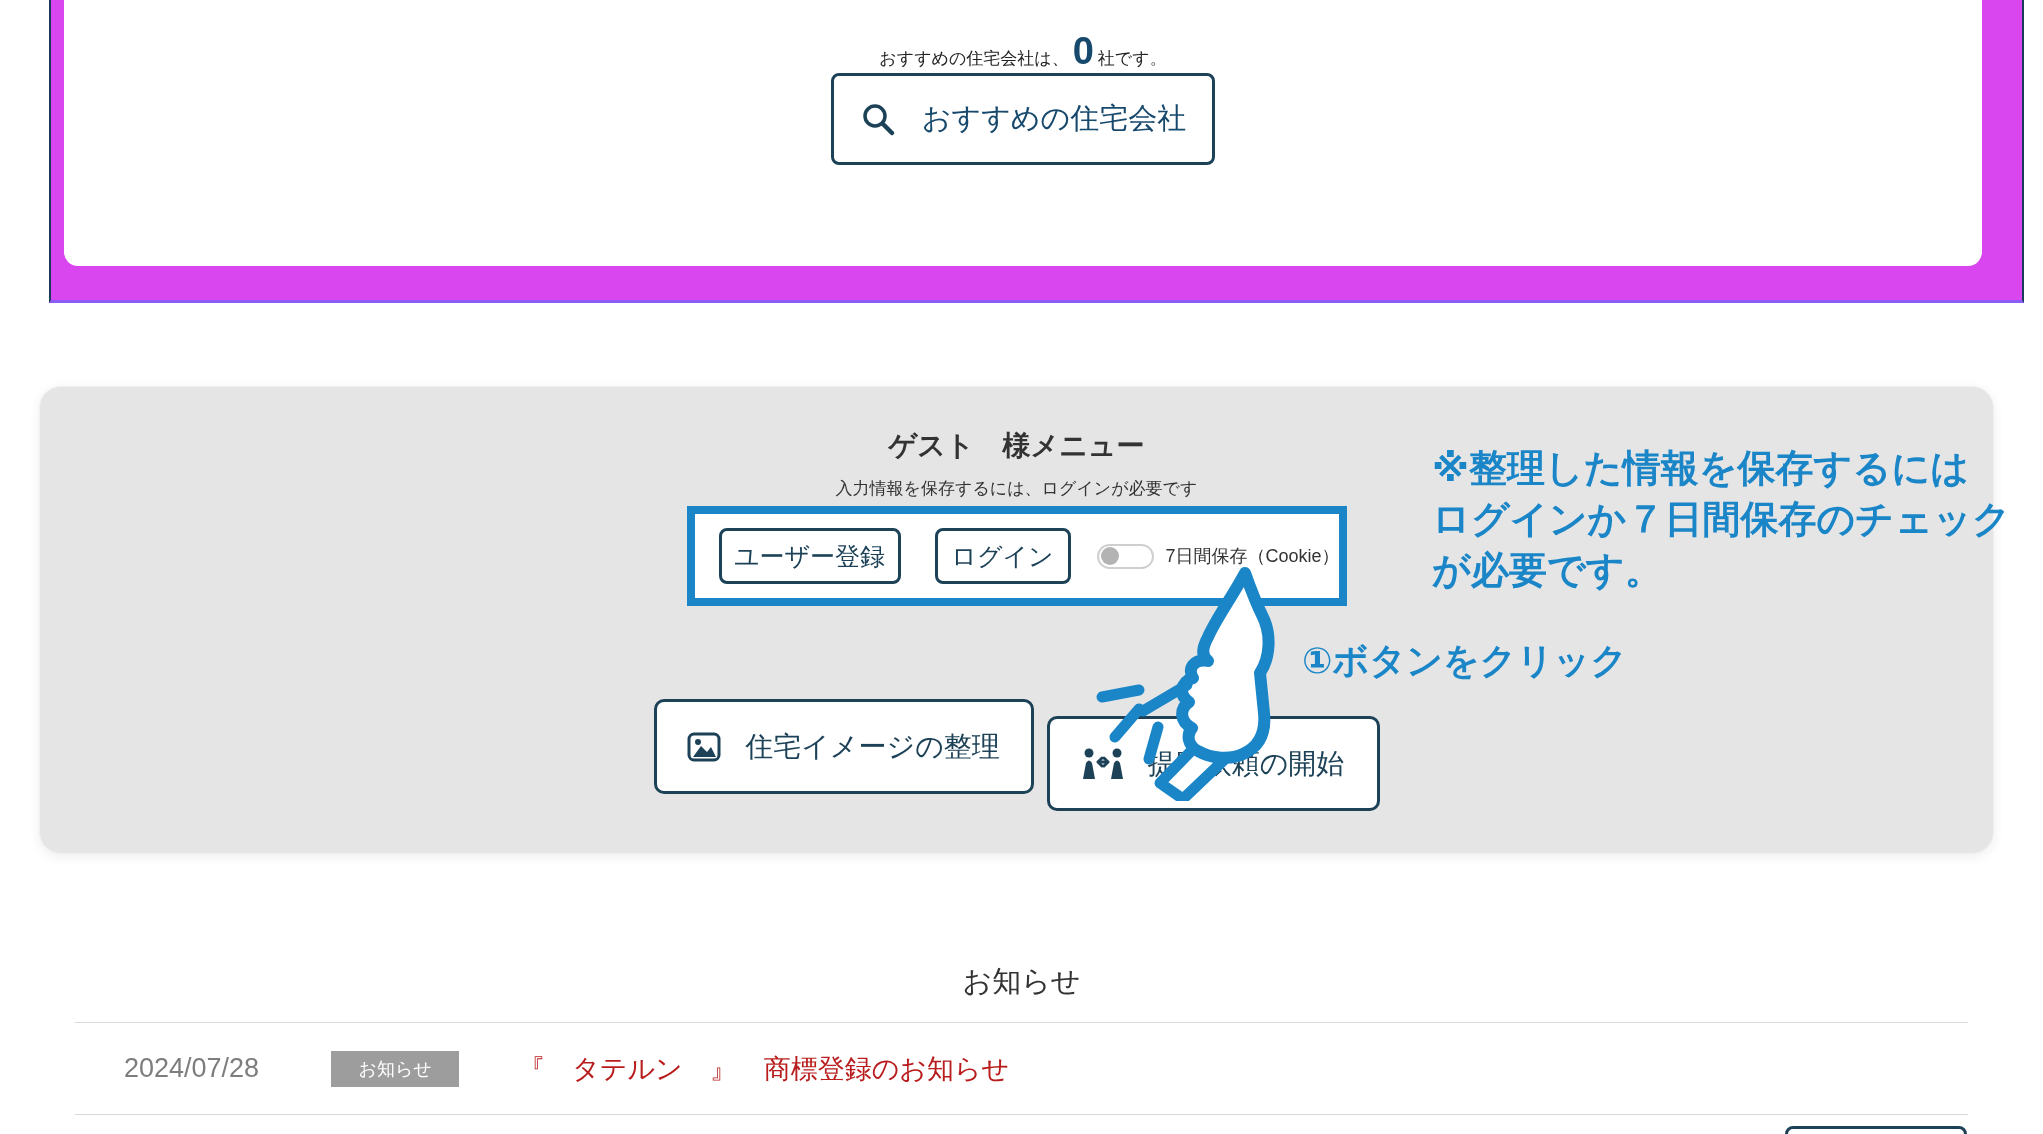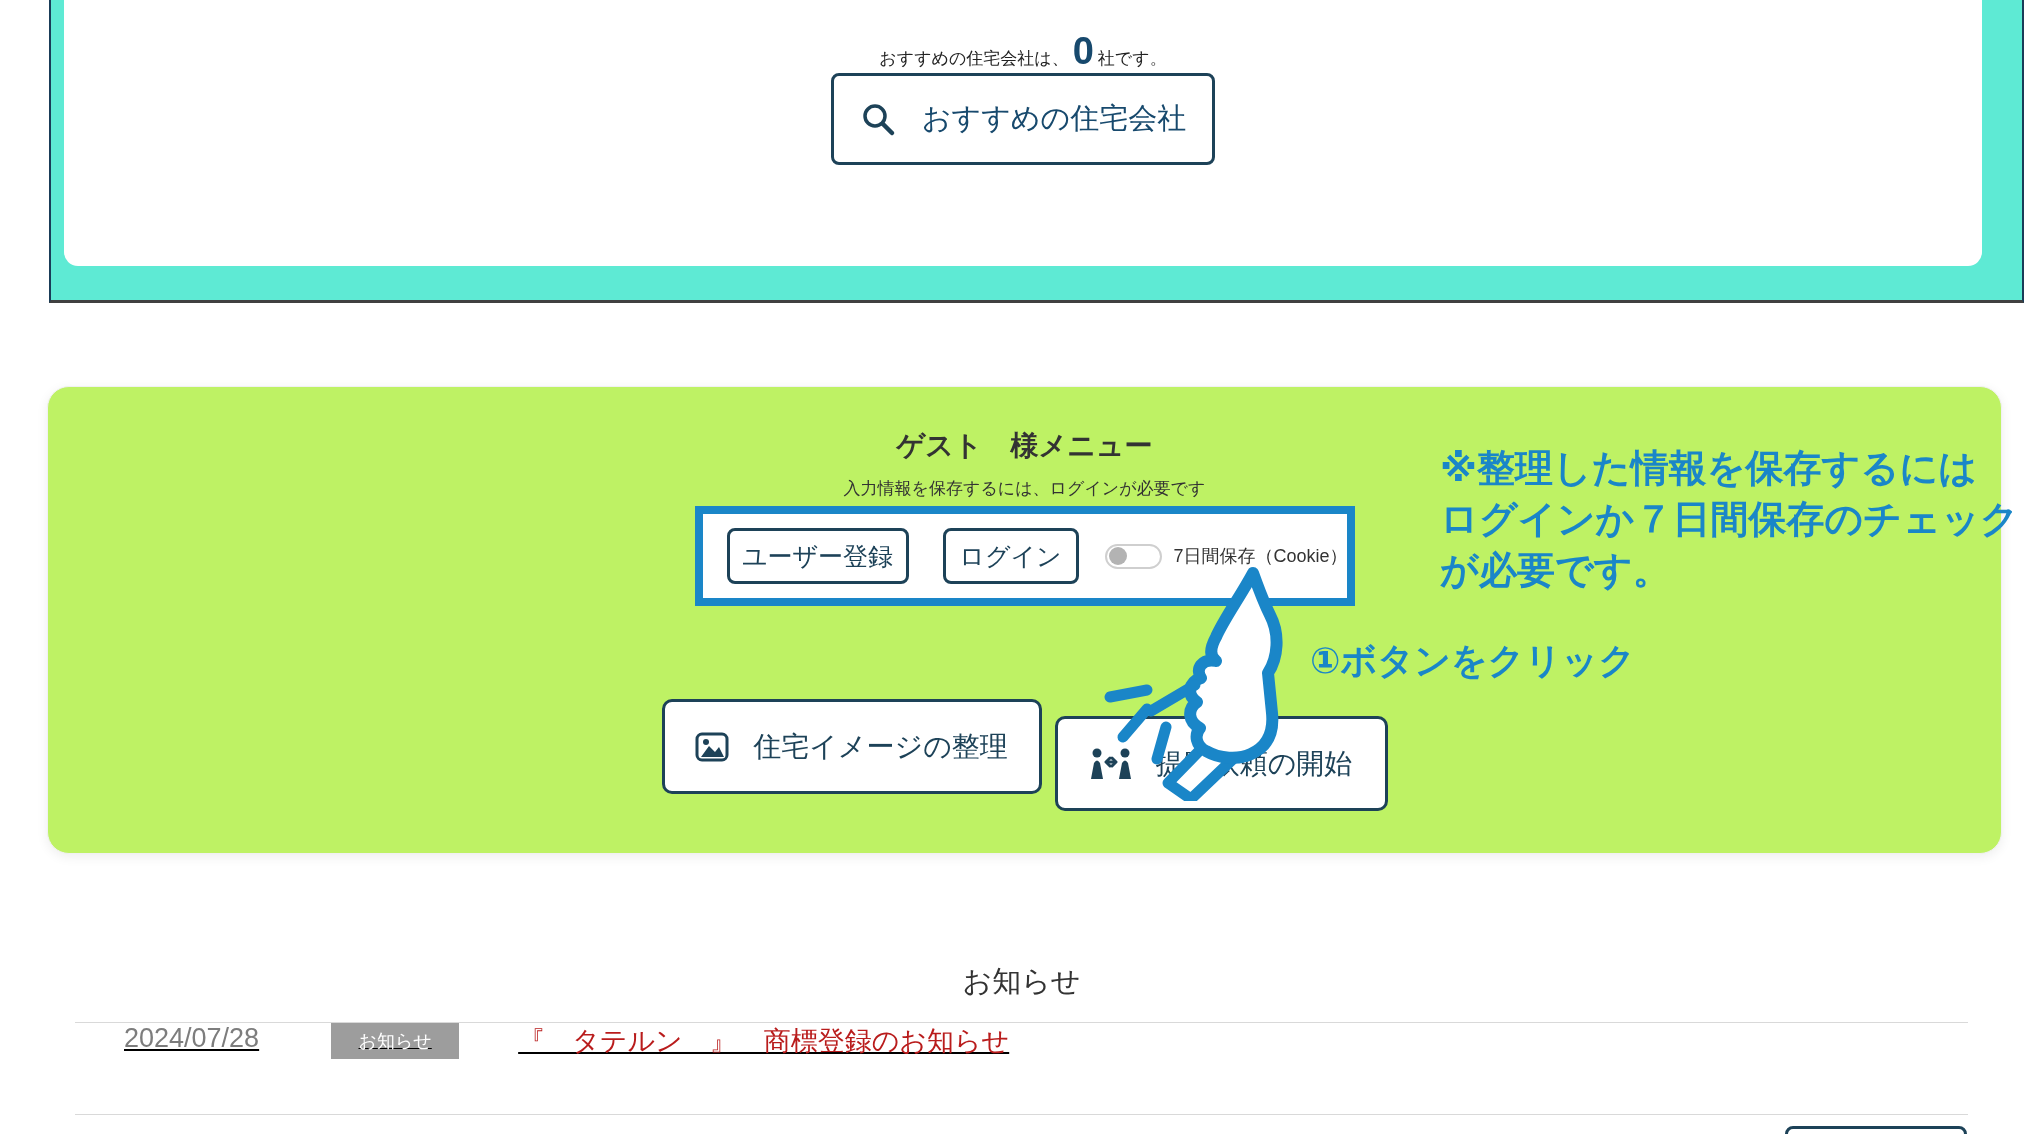--- a/index.html
+++ b/index.html
@@ -1,34 +1,34 @@
 <!DOCTYPE html>
 <html><head>
 <meta charset="utf-8">
 <style>
   html,body{margin:0;padding:0;background:#fff;}
   body{font-family:"Liberation Sans","DejaVu Sans",sans-serif;}
   #page{position:relative;width:2043px;height:1134px;overflow:hidden;background:#fff;}
 
   
-  .top-box{position:absolute;left:49px;top:0;width:1975px;height:303px;background:#5eead4;
-    border-left:2px solid #1a3c58;border-right:2px solid #1a3c58;border-bottom:3px solid #404040;
+  .top-box{position:absolute;left:49px;top:0;width:1975px;height:303px;background:#d946ef;
+    border-left:2px solid #1a3c58;border-right:2px solid #1a3c58;border-bottom:3px solid #8b5cf6;
     box-sizing:border-box;}
   .top-inner{position:absolute;left:13px;top:0;width:1918px;height:266px;background:#fff;
     border-radius:0 0 14px 14px;}
   .count-line{position:absolute;top:30px;width:100%;text-align:center;margin:0;
     font-size:17px;color:#222;}
   .count-num{font-size:38px;font-weight:bold;color:#17496d;padding:0 4px;}
   .search-btn{position:absolute;top:73px;left:50%;transform:translateX(-50%);
     width:384px;height:92px;background:#fff;border:3px solid #1d4258;border-radius:8px;
     display:flex;align-items:center;justify-content:center;gap:26px;
     font-size:29px;color:#17496d;cursor:pointer;font-family:inherit;}
 
   
-  .guest-card{position:absolute;left:47px;top:386px;width:1953px;height:466px;background:#bef264;
+  .guest-card{position:absolute;left:39px;top:386px;width:1953px;height:466px;background:#e5e5e5;
     border:1px solid #f1f1f1;border-radius:22px;box-shadow:0 3px 12px rgba(0,0,0,.07);}
   .gm-title{position:absolute;top:40px;width:100%;text-align:center;margin:0;
     font-size:28px;font-weight:bold;color:#333;}
   .gm-sub{position:absolute;top:90px;width:100%;text-align:center;margin:0;
     font-size:17px;color:#333;}
   .login-rect{position:absolute;top:119px;left:50%;transform:translateX(-50%);
     width:660px;height:100px;border:8px solid #1a86c8;box-sizing:border-box;background:#fff;
     display:flex;align-items:center;padding-left:24px;z-index:1;}
   .lr-btn{height:56px;background:#fff;border:3px solid #1d4258;border-radius:8px;
     font-size:25px;color:#1d4258;display:flex;align-items:center;justify-content:center;
@@ -55,21 +55,21 @@
 
   .hand{position:absolute;left:1045px;top:174px;z-index:6;pointer-events:none;}
 
   
   .news-heading{position:absolute;top:962px;width:100%;text-align:center;margin:0;
     font-size:29px;font-weight:normal;color:#333;}
   .divider{position:absolute;left:75px;width:1893px;height:1px;background:#d9d9d9;}
   .d1{top:1022px;}
   .d2{top:1114px;}
   .news-row{position:absolute;top:1023px;left:75px;width:1893px;height:91px;
-    display:flex;align-items:flex-start;cursor:pointer;text-decoration:underline;}
+    display:flex;align-items:center;cursor:pointer;}
   .news-date{margin-left:49px;font-size:27px;color:#7d7d7d;flex:none;}
   .news-tag{margin-left:72px;width:128px;height:36px;background:#9d9d9d;color:#fff;font-size:18px;
     display:flex;align-items:center;justify-content:center;flex:none;}
   .news-title{margin-left:59px;font-size:27px;color:#b91c1c;white-space:nowrap;}
   .more-btn{position:absolute;left:1785px;top:1126px;width:182px;height:30px;background:#fff;
     border:3px solid #1d4258;border-radius:8px 8px 0 0;box-sizing:border-box;cursor:pointer;}
 </style>
 </head>
 <body>
 

